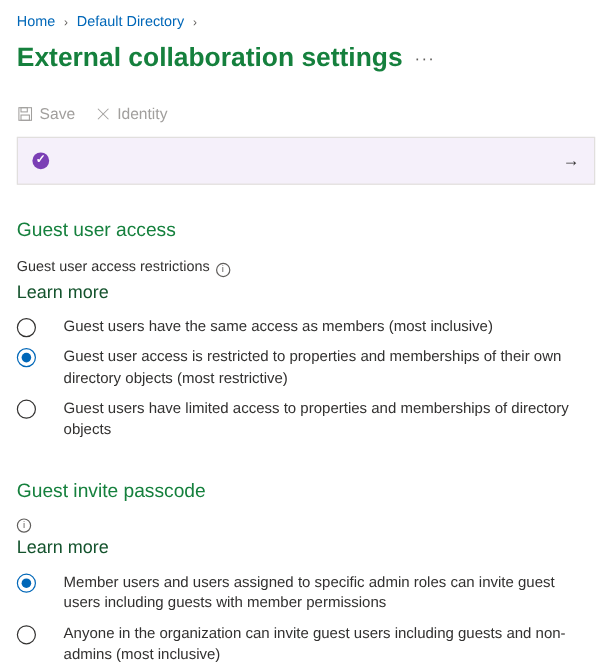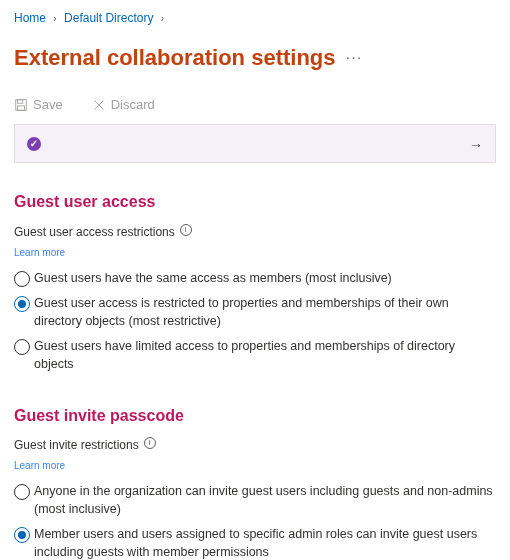--- a/index.html
+++ b/index.html
@@ -7,63 +7,63 @@
     font-family: "Segoe UI", -apple-system, sans-serif;
     font-size: 13px;
     color: #323130;
     background: #ffffff;
     width: 510px;
     padding: 10px 14px;
     line-height: 1.4;
   }
   .breadcrumb {
     font-size: 12px;
-    margin-bottom: 16px;
+    margin-bottom: 6px;
   }
   .breadcrumb a { color: #0067b8; text-decoration: none; }
   .breadcrumb .sep { color: #605e5c; margin: 0 4px; font-size: 10px; }
   h1.page-title {
     font-size: 22px;
     font-weight: 600;
-    color: #c2410c;
+    color: #15803d;
     display: inline-block;
   }
   .page-title-row { display: flex; align-items: center; gap: 10px; margin-bottom: 22px; }
   .more-dots { color: #605e5c; font-size: 14px; cursor: pointer; letter-spacing: 1px; }
-  .toolbar { display: flex; gap: 29px; align-items: center; margin-bottom: 10px; color: #a19f9d; font-size: 13px; }
+  .toolbar { display: flex; gap: 16px; align-items: center; margin-bottom: 10px; color: #a19f9d; font-size: 13px; }
   .toolbar .tb-btn { display: inline-flex; align-items: center; gap: 5px; cursor: default; }
   .toolbar svg { width: 14px; height: 14px; }
   .banner {
     border: 1px solid #e1dfdd;
     background: #f5f0fa;
     padding: 9px 12px;
     display: flex;
     align-items: center;
     gap: 8px;
     margin-bottom: 28px;
     font-size: 12px;
     color: #323130;
   }
   .banner-icon {
     width: 14px; height: 14px; border-radius: 50%;
     background: #7b3fb5; display: inline-flex; align-items: center; justify-content: center;
     color: #fff; font-size: 10px; font-weight: bold; flex-shrink: 0;
   }
   .banner .arrow { margin-left: auto; font-size: 14px; cursor: pointer; }
-  h2.section-title { font-size: 16px; font-weight: 700; color: #be185d; margin-bottom: 10px; }
-  .sub-label { font-size: 12px; color: #323130; display: flex; align-items: flex-start; gap: 5px; margin-bottom: 2px; }
+  h2.section-title { font-size: 16px; font-weight: 400; color: #15803d; margin-bottom: 10px; }
+  .sub-label { font-size: 12px; color: #323130; display: flex; align-items: flex-end; gap: 5px; margin-bottom: 2px; }
   .info-icon {
     width: 12px; height: 12px; border: 1px solid #605e5c; border-radius: 50%;
     display: inline-flex; align-items: center; justify-content: center;
     font-size: 8px; color: #605e5c; cursor: pointer; line-height: 1;
   }
-  .learn-more { font-size: 10px; color: #3b82f6; text-decoration: none; display: inline-block; margin-bottom: 6px; }
+  .learn-more { font-size: 15px; color: #14532d; text-decoration: none; display: inline-block; margin-bottom: 6px; }
   .radio-group { margin-bottom: 28px; }
   .radio-row {
-    display: flex; align-items: flex-start; gap: 4px;
+    display: flex; align-items: flex-start; gap: 23px;
     padding: 4px 0; font-size: 12.5px; color: #323130; cursor: pointer;
   }
   .radio-row .radio {
     width: 16px; height: 16px; border: 1px solid #323130; border-radius: 50%;
     flex-shrink: 0; display: inline-flex; align-items: center; justify-content: center;
     margin-top: 1px;
   }
   .radio-row.selected .radio { border-color: #0067b8; }
   .radio-row.selected .radio::after {
     content: ""; width: 8px; height: 8px; background: #0067b8; border-radius: 50%;
@@ -97,21 +97,21 @@
         <rect x="4" y="2" width="6" height="4"></rect>
         <rect x="4" y="9" width="8" height="5"></rect>
     </svg>
     <span>Save</span>
   </span>
   <span class="tb-btn">
     <svg viewBox="0 0 16 16" stroke="#a19f9d" stroke-width="1">
       <line x1="3" y1="3" x2="13" y2="13"></line>
         <line x1="13" y1="3" x2="3" y2="13"></line>
     </svg>
-    <span>Discard</span>
+    <span>Identity</span>
   </span>
 </div>
 
 
 <div class="banner">
   <span class="banner-icon">✓</span>
   <span class="arrow">→</span>
 </div>
 
 
@@ -132,32 +132,31 @@
   </div>
   <div class="radio-row">
     <span class="radio"></span>
     <span class="label">Guest users have limited access to properties and memberships of directory objects</span>
   </div>
 </div>
 
 
 <h2 class="section-title">Guest invite passcode</h2>
 <div class="sub-label">
-  <span>Guest invite restrictions</span>
   <span class="info-icon">i</span>
 </div>
 <a href="#" class="learn-more">Learn more</a>
 <div class="radio-group">
+  <div class="radio-row selected">
+    <span class="radio"></span>
+    <span class="label">Member users and users assigned to specific admin roles can invite guest users including guests with member permissions</span>
+  </div>
   <div class="radio-row">
     <span class="radio"></span>
     <span class="label">Anyone in the organization can invite guest users including guests and non-admins (most inclusive)</span>
-  </div>
-  <div class="radio-row selected">
-    <span class="radio"></span>
-    <span class="label">Member users and users assigned to specific admin roles can invite guest users including guests with member permissions</span>
   </div>
   <div class="radio-row">
     
     
   </div>
 
 </div>
 
 
 

